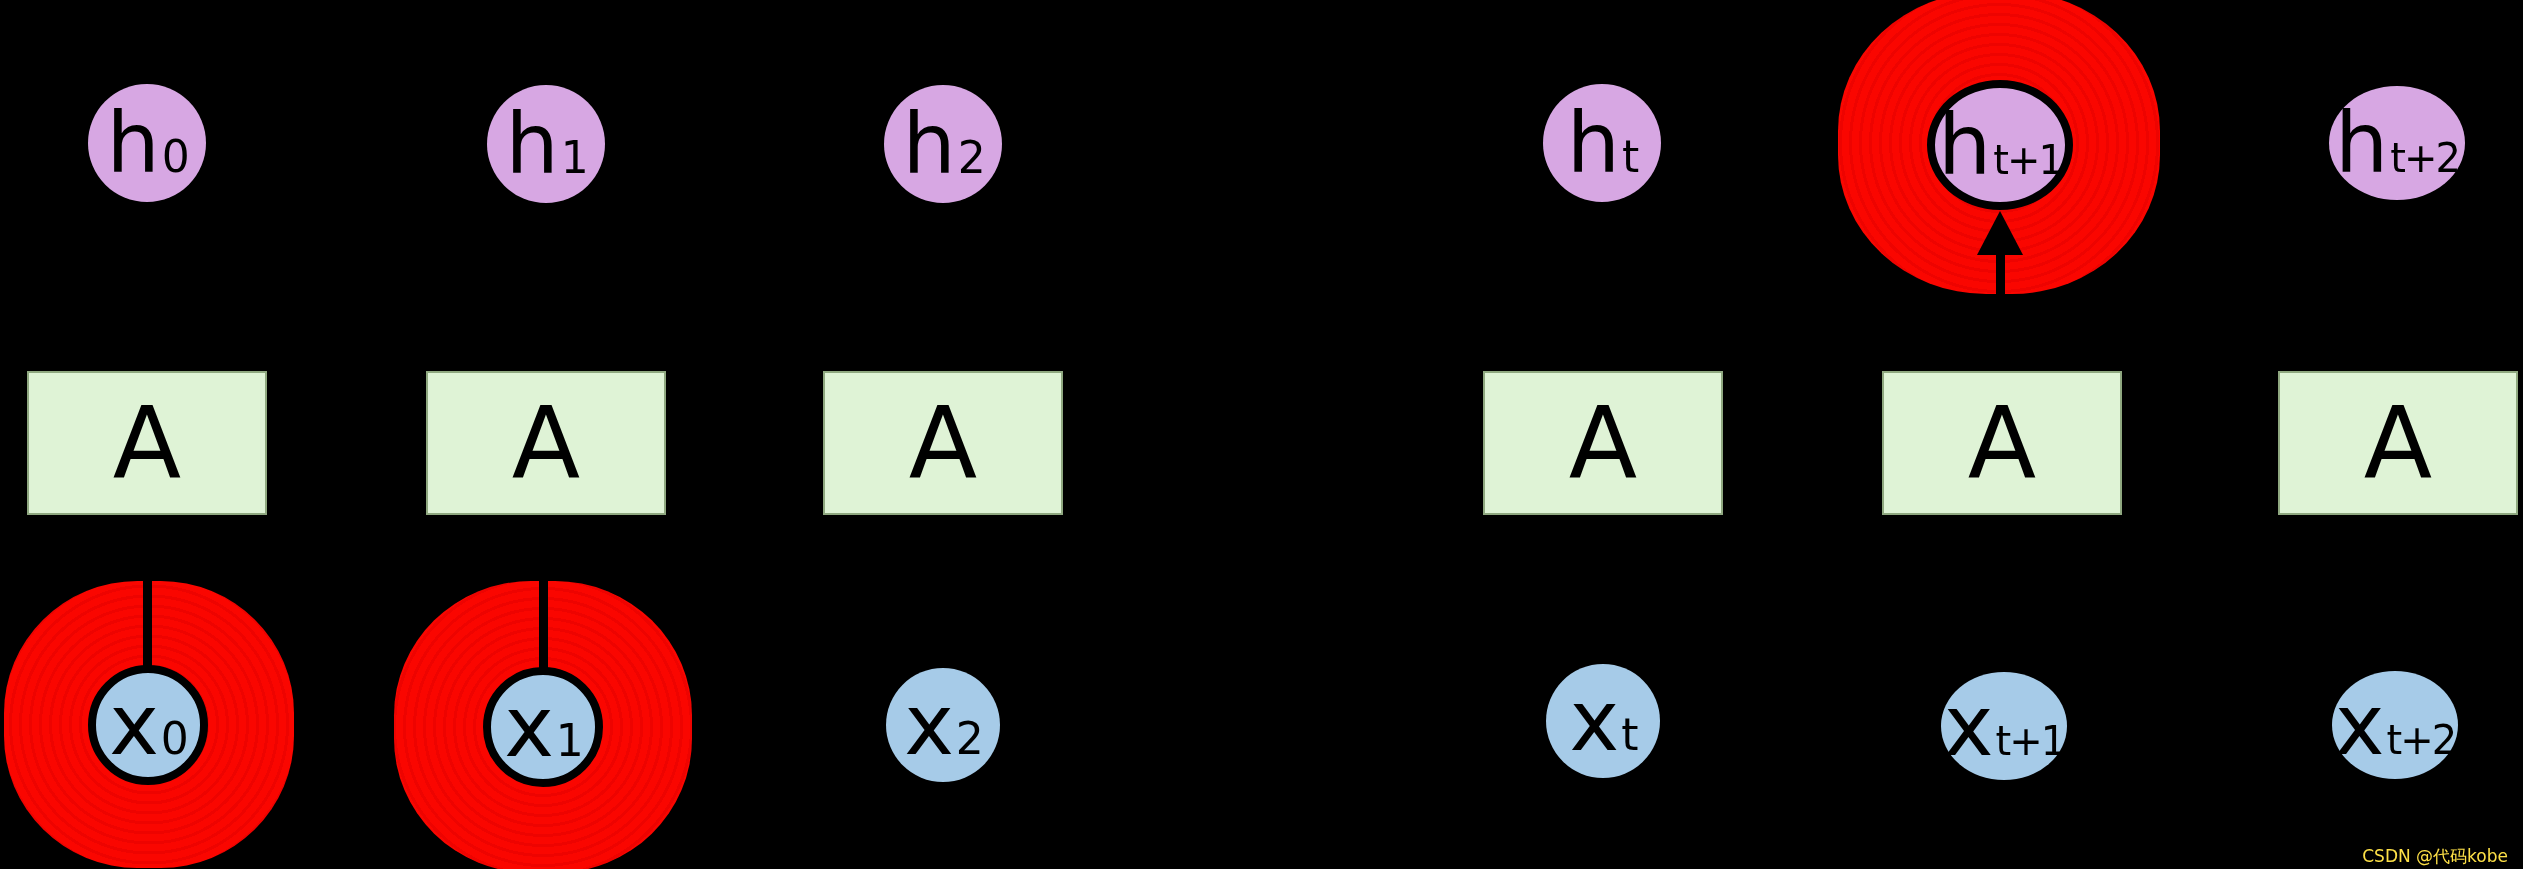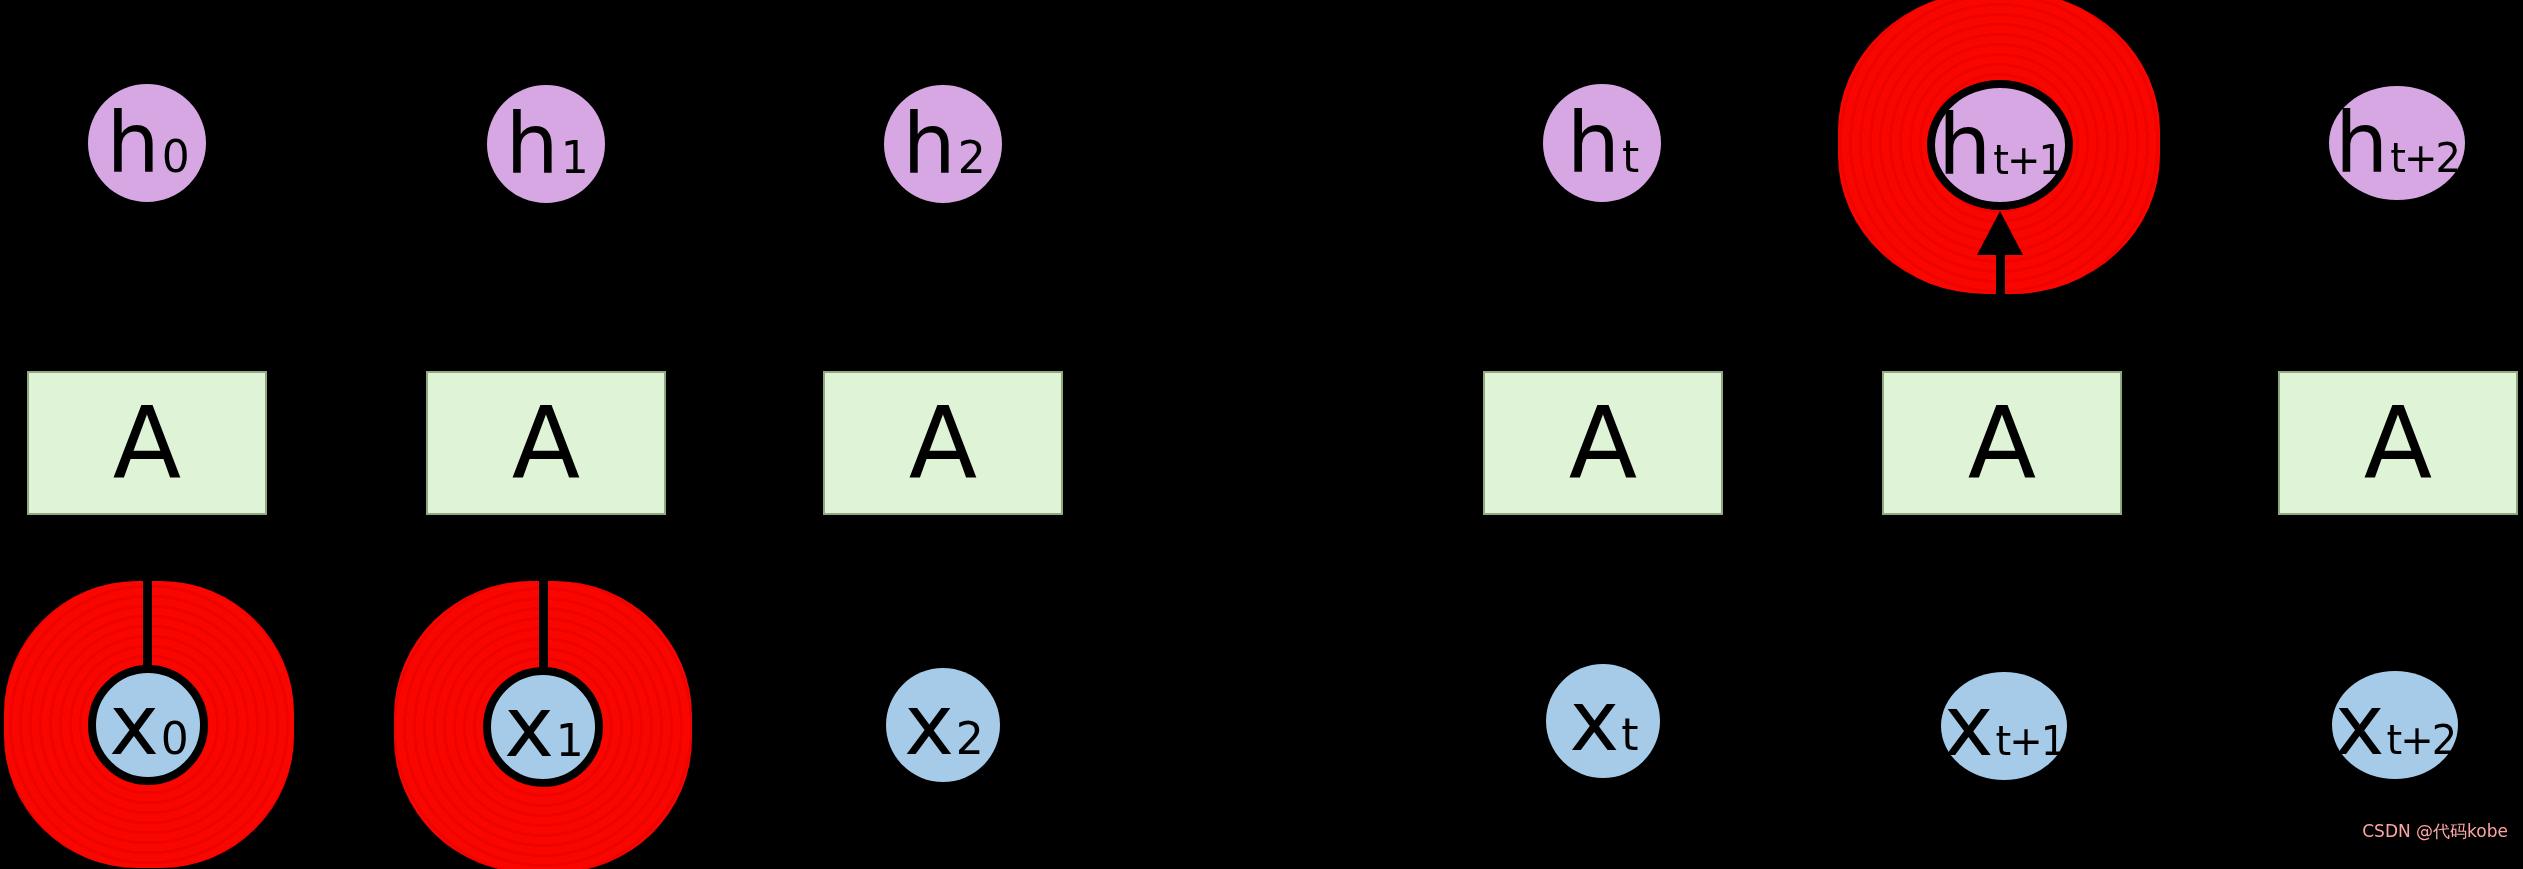--- a/index.html
+++ b/index.html
@@ -42,23 +42,23 @@
     position:absolute;
     width:240px;height:144px;
     box-sizing:border-box;
     background:#dff3d6;
     border:2px solid #8fa880;
     display:flex;align-items:center;justify-content:center;
     font-size:100px;
   }
   .watermark{
     position:absolute;
-    right:15px;bottom:26px;
+    right:15px;bottom:1px;
     font-size:17px;
-    color:#fca5a5;
+    color:#fde047;
   }
 </style>
 </head>
 <body>
 
 <div class="canvas">
 
   <div class="blob" style="left:4px;top:581px;width:290px;height:287px;"></div>
   <div class="blob" style="left:394px;top:581px;width:298px;height:292px;"></div>
   <div class="blob" style="left:1838px;top:-8px;width:322px;height:302px;"></div>

